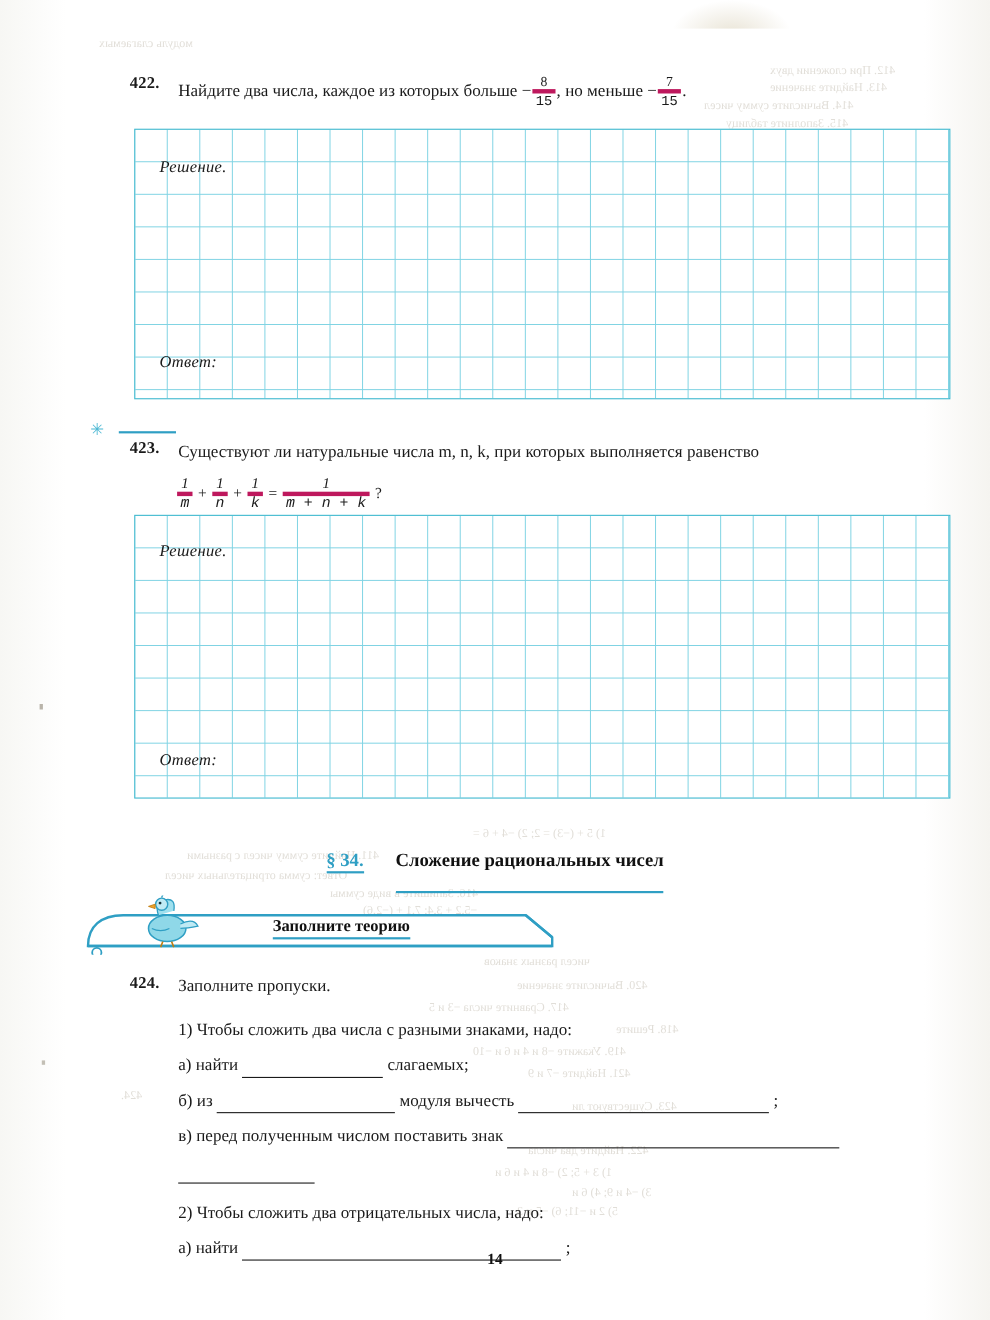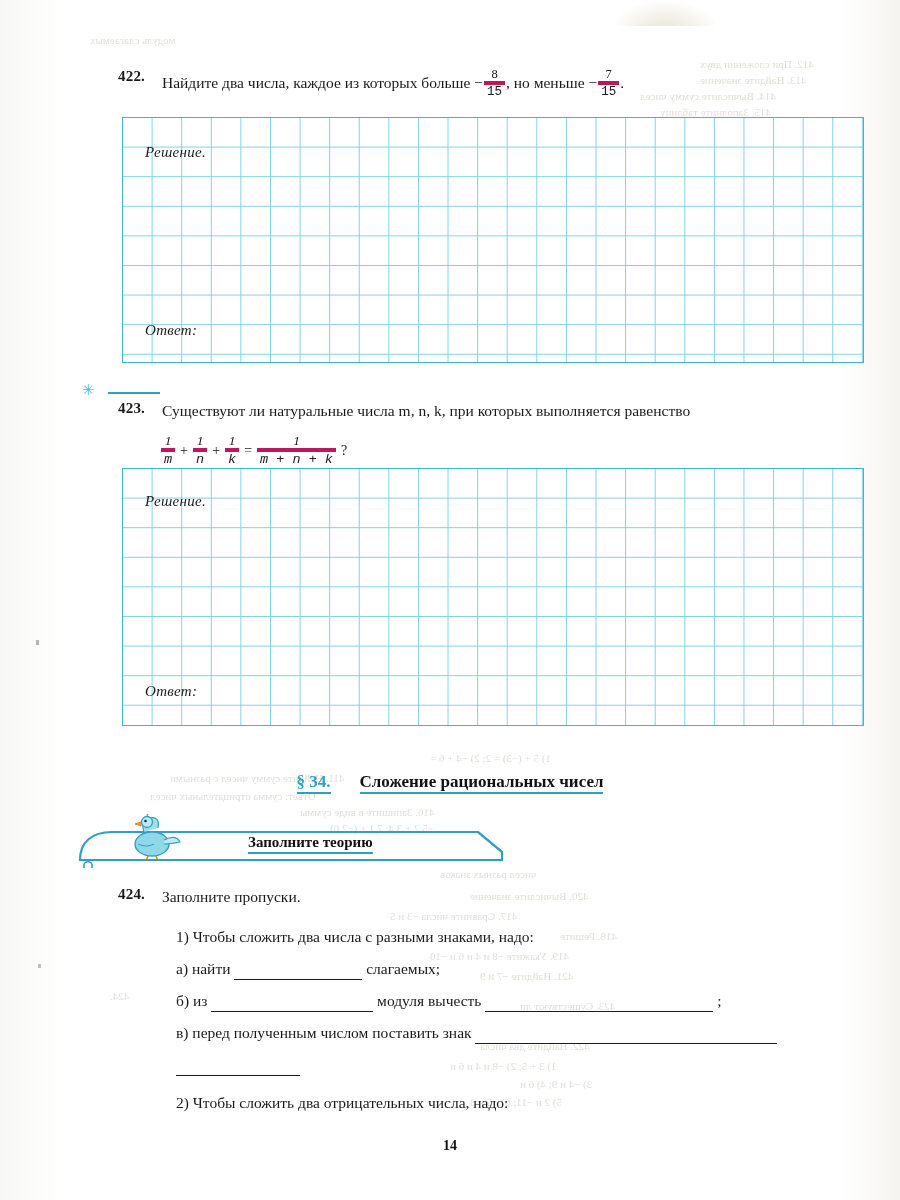--- a/index.html
+++ b/index.html
@@ -120,21 +120,21 @@
     font-weight: bold;
   }
   .section-head .sign {
     color: #2f9fc4;
     font-weight: bold;
     text-align: center;
   }
   .section-head .title {
     color: #111;
     border-bottom: 2px solid #2f9fc4;
-    padding-bottom: 1px;
+    padding-bottom: 19px;
     margin-left: 29px;
   }
   .section-head .signunder {
     border-bottom: 2px solid #2f9fc4;
     padding-bottom: 1px;
   }
 
   
   .banner {
     position: absolute;
@@ -154,21 +154,20 @@
     border-bottom: 2px solid #2f9fc4;
     padding-bottom: 1px;
   }
 
   
   .fill {
     position: absolute;
     font-size: 15.5px;
     line-height: 1.5;
     white-space: nowrap;
-    margin-left: 14px;
   }
   .ln {
     display: inline-block;
     border-bottom: 1.1px solid #1a1a1a;
     vertical-align: bottom;
     height: 14px;
   }
 
   .pagenum {
     position: absolute;
@@ -357,16 +356,22 @@
 
   <div class="fill" style="left:162px; top:1053px;">
     <span class="ln" style="width:124px;"></span>
   </div>
 
   <div class="fill" style="left:162px; top:1091px;">
     <span>2)</span>
     <span>Чтобы сложить два отрицательных числа, надо:</span>
   </div>
 
+  <div class="fill" style="left:162px; top:1123px;">
+    <span>а)</span>
+    <span>найти</span>
+    <span class="ln" style="width:290px;"></span>
+    <span>;</span>
+  </div>
 
   <div class="pagenum">14</div>
 
 </div>
 
 </body></html>

